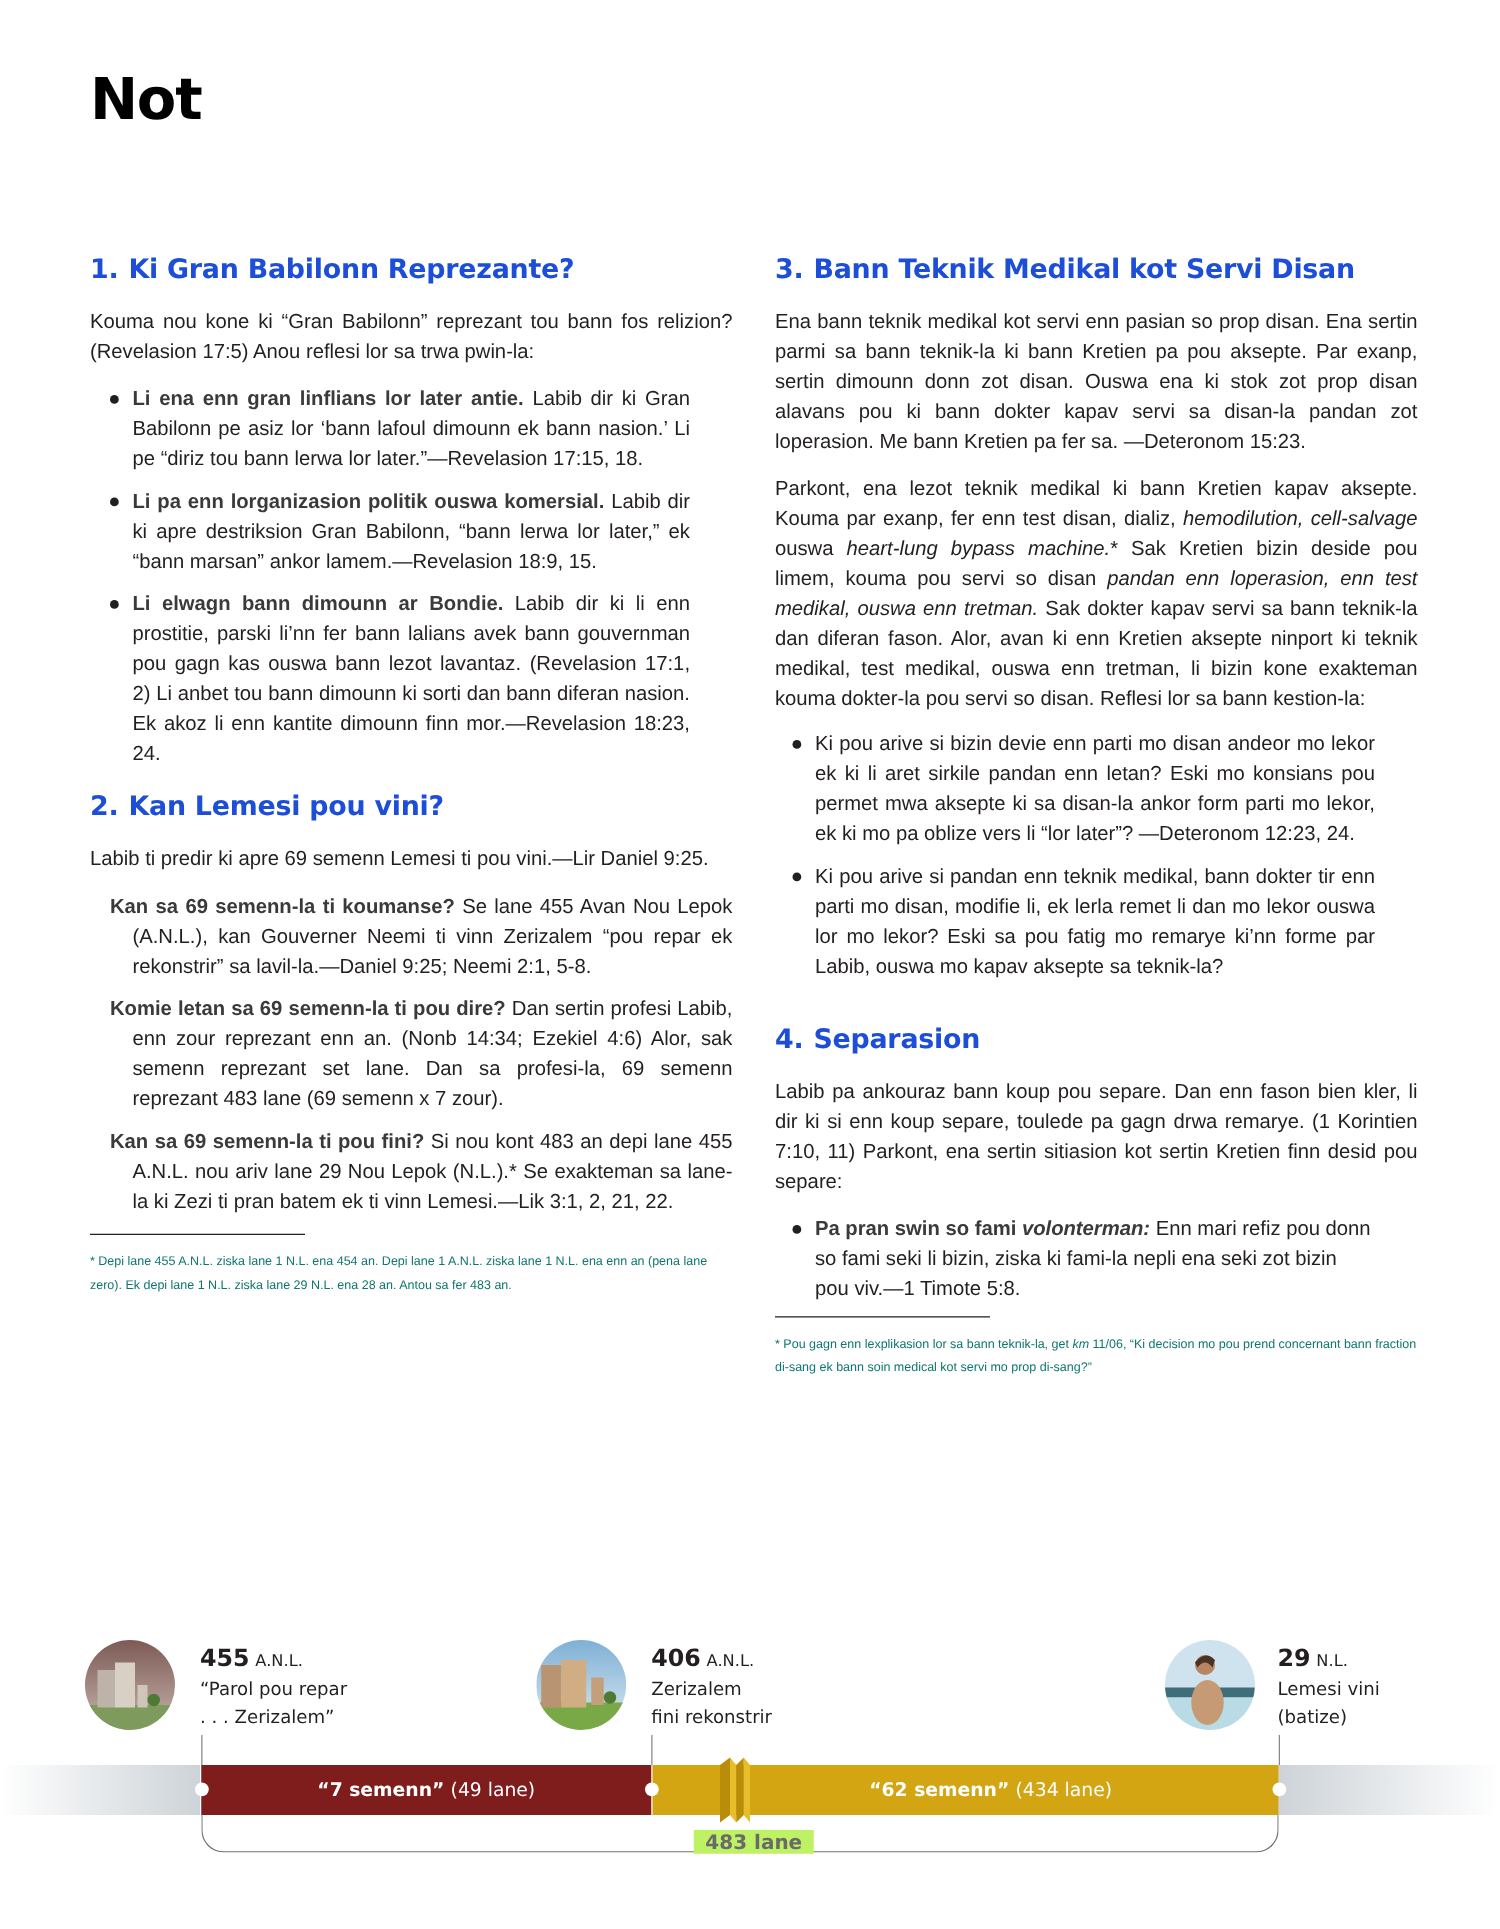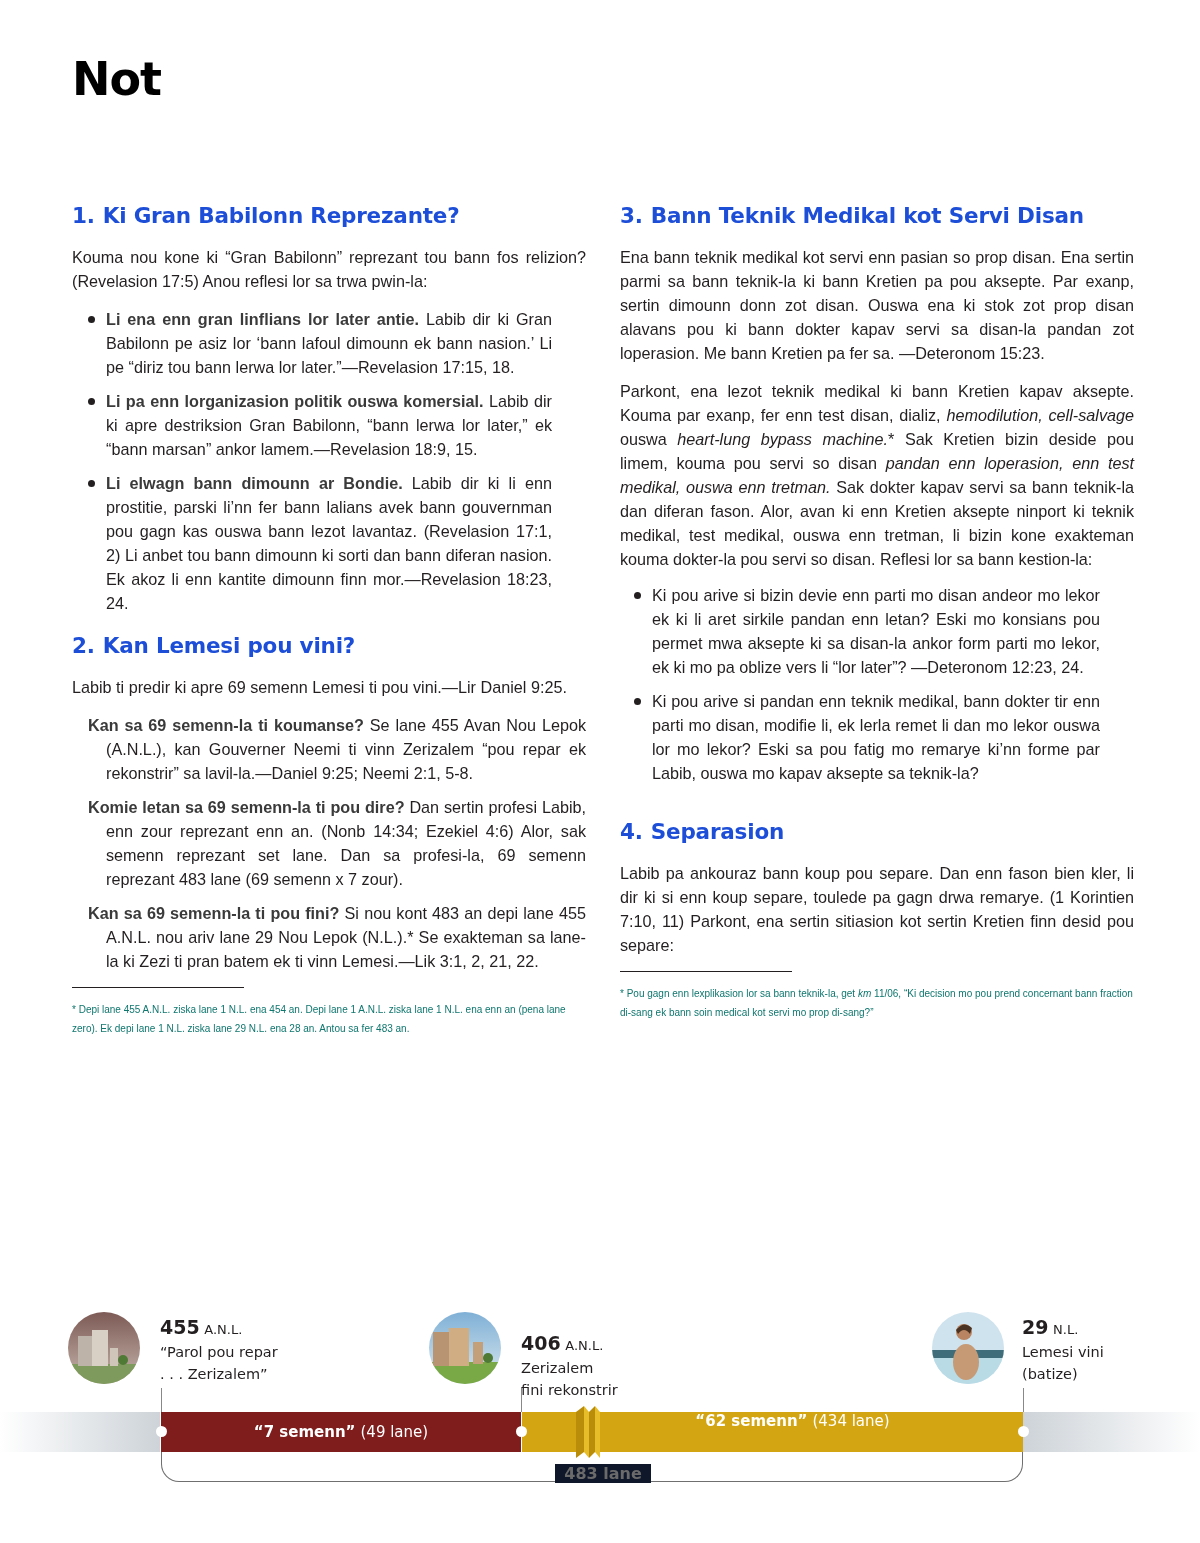--- a/index.html
+++ b/index.html
@@ -49,31 +49,31 @@
   .tl-label .era { font-weight: normal; font-size: 13px; }
   .tick { position: absolute; width: 1px; background: #888; }
 
   .bar-fade-l { position: absolute; left: 0; top: 112px; width: 160px; height: 40px;
     background: linear-gradient(to right, rgba(205,211,216,0) 0%, #cdd3d8 100%); }
   .bar-fade-r { position: absolute; left: 1023px; top: 112px; width: 177px; height: 40px;
     background: linear-gradient(to right, #cdd3d8 0%, rgba(205,211,216,0) 100%); }
   .bar-grey { position: absolute; left: 161px; top: 112px; width: 360px; height: 40px; background: #7f1d1d;
     display: flex; align-items: center; justify-content: center; color: #fff; font-family: "DejaVu Sans", sans-serif; font-size: 15px; }
   .bar-gold { position: absolute; left: 522px; top: 112px; width: 501px; height: 40px; background: #d3a512;
-    display: flex; align-items: flex-start; justify-content: center; color: #fff; font-family: "DejaVu Sans", sans-serif; font-size: 15px; }
+    display: flex; align-items: center; justify-content: center; color: #fff; font-family: "DejaVu Sans", sans-serif; font-size: 15px; }
   .bar-grey b, .bar-gold b { font-weight: bold; margin-right: 5px; }
   .bar-gold .txt { margin-left: 40px; }
   .node { position: absolute; top: 126px; width: 11px; height: 11px; border-radius: 50%; background: #fff; }
 
   .bracket {
     position: absolute; left: 161px; top: 152px; width: 862px; height: 30px;
     border: 1.5px solid #6f6f6f; border-top: none; border-radius: 0 0 18px 18px;
   }
   .bracket-label {
-    position: absolute; left: 555px; top: 164px; width: 96px; text-align: center; background: #0f172a;
+    position: absolute; left: 555px; top: 164px; width: 96px; text-align: center; background: #bef264;
     font-family: "DejaVu Sans", sans-serif; font-weight: bold; font-size: 16px; color: #6a6a6a;
   }
 </style>
 </head>
 <body>
 
 <h1 class="page-title">Not</h1>
 
 <div class="col col-left">
 
@@ -116,20 +116,23 @@
       <li style="padding-left:32px;"><span class="dot" style="left:14px;"></span><span>Ki pou arive si bizin devie enn parti mo disan andeor mo lekor ek ki li aret sirkile pandan enn letan? Eski mo konsians pou permet mwa aksepte ki sa disan-la ankor form parti mo lekor, ek ki mo pa oblize vers li “lor later”? —Deteronom 12:23, 24.</span></li>
       <li style="padding-left:32px;"><span class="dot" style="left:14px;"></span><span>Ki pou arive si pandan enn teknik medikal, bann dokter tir enn parti mo disan, modifie li, ek lerla remet li dan mo lekor ouswa lor mo lekor? Eski sa pou fatig mo remarye ki’nn forme par Labib, ouswa mo kapav aksepte sa teknik-la?</span></li>
     </ul>
   </section>
 
   <section style="margin-top:34px;">
     <h2 class="sec">
       <span class="num">4.</span><span>Separasion</span>
     </h2>
     <p class="body">Labib pa ankouraz bann koup pou separe. Dan enn fason bien kler, li dir ki si enn koup separe, toulede pa gagn drwa remarye. (1 Korintien 7:10, 11) Parkont, ena sertin sitiasion kot sertin Kretien finn desid pou separe:</p>
+    <ul class="bul">
+      <li style="padding-left:32px; text-align:left;"><span class="dot" style="left:14px;"></span><span class="lead">Pa pran swin so fami </span><i class="lead">volonterman:</i><span> Enn mari refiz pou donn so fami seki li bizin, ziska ki fami-la nepli ena seki zot bizin pou viv.—1 Timote 5:8.</span></li>
+    </ul>
     <div class="fn-rule" style="margin-top:0;"></div>
     <p class="footnote"><span>* Pou gagn enn lexplikasion lor sa bann teknik-la, get </span><i>km</i><span> 11/06, “Ki decision mo pou prend concernant bann fraction di-sang ek bann soin medical kot servi mo prop di-sang?”</span></p>
   </section>
 </div>
 
 <div class="timeline">
 
   <div class="tl-icon" style="left:68px;">
     <svg width="72" height="72" viewBox="0 0 72 72">
       <defs>
@@ -171,21 +174,21 @@
       <circle cx="32" cy="20" r="8" fill="#b88462"></circle>
       <path d="M24 18 Q32 8 40 16 L38 22 Q32 14 26 22 Z" fill="#4a3322"></path>
     </svg>
   </div>
 
   <div class="tl-label" style="left:160px;">
     <div><span class="yr">455</span> <span class="era">A.N.L.</span></div>
     <div>“Parol pou repar</div>
     <div>. . . Zerizalem”</div>
   </div>
-  <div class="tl-label" style="left:521px;margin-top:16px;">
+  <div class="tl-label" style="left:521px;">
     <div><span class="yr">406</span> <span class="era">A.N.L.</span></div>
     <div>Zerizalem</div>
     <div>fini rekonstrir</div>
   </div>
   <div class="tl-label" style="left:1022px;">
     <div><span class="yr">29</span> <span class="era">N.L.</span></div>
     <div>Lemesi vini</div>
     <div>(batize)</div>
   </div>
 

